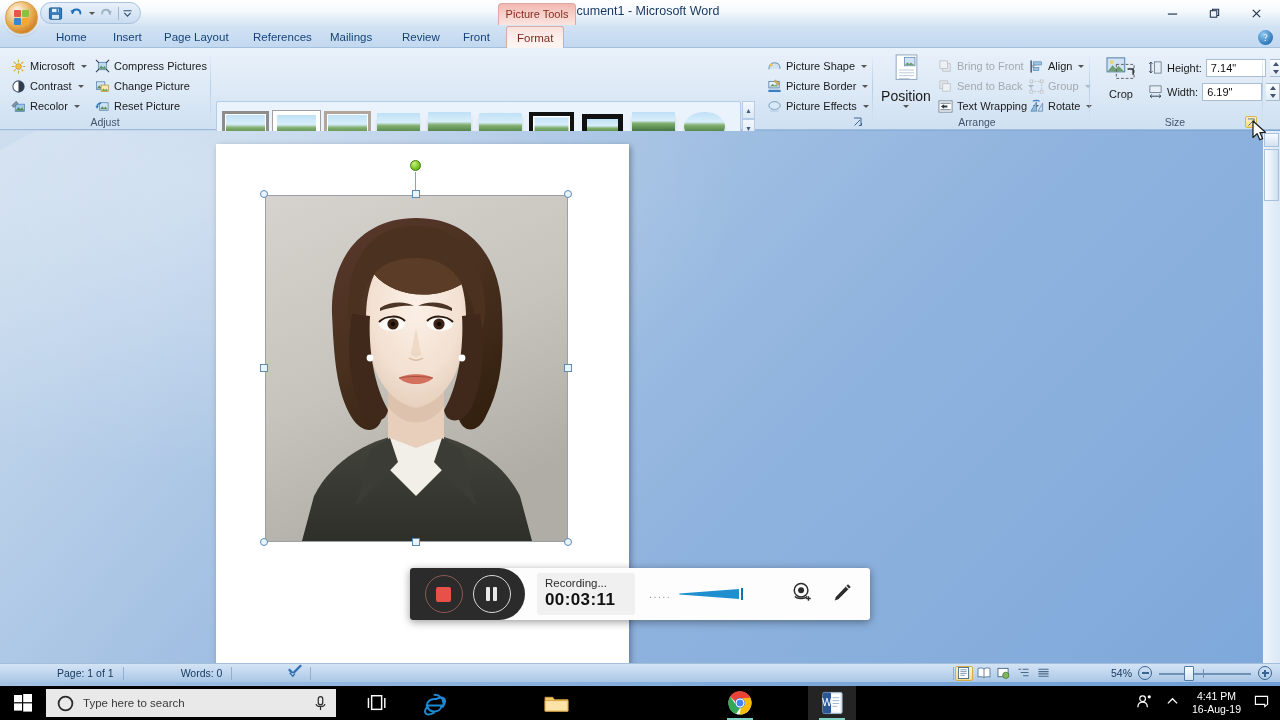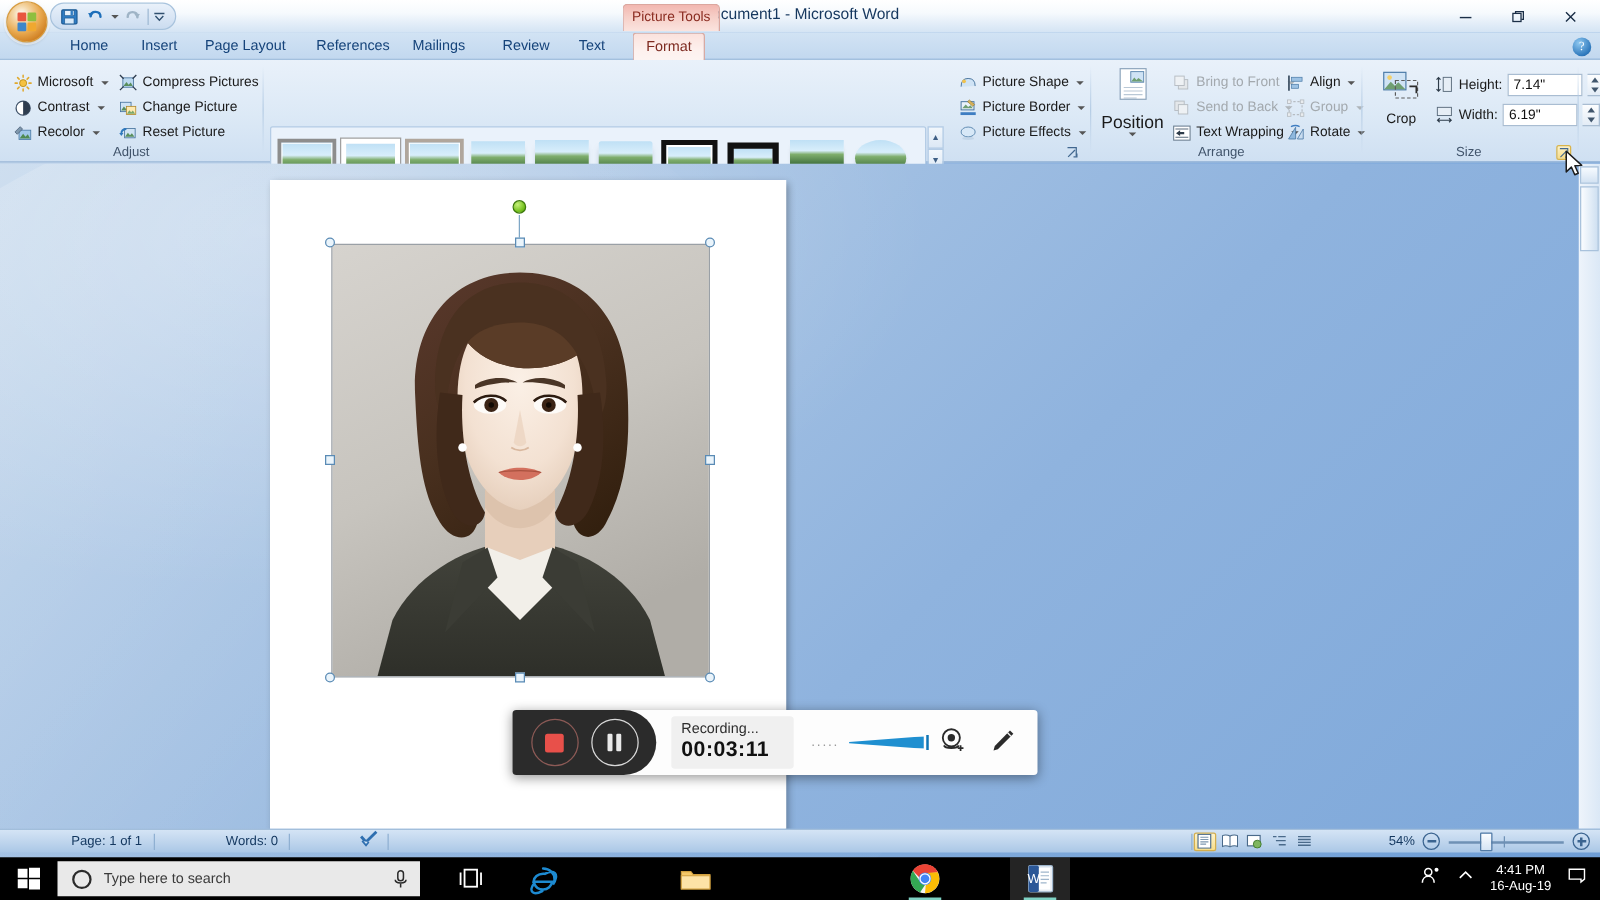--- a/index.html
+++ b/index.html
@@ -183,21 +183,21 @@
   .sel-handle.circle { border-radius:50%; }
   .rot-handle {
     position:absolute; width:11px; height:11px; border-radius:50%;
     background: radial-gradient(circle at 34% 30%, #c6f07a, #79c422 60%, #4f9410);
     border:1px solid #3e7a0c;
   }
   .rot-stem { position:absolute; width:1px; background:#7fa7c6; }
 
   
   .rec-bar {
-    position:absolute; left:410px; top:568px; width:420px; height:52px;
+    position:absolute; left:410px; top:568px; width:460px; height:52px;
     background:#fdfdfd; border-radius:3px; box-shadow:0 2px 9px rgba(0,0,0,.40);
     display:flex; align-items:center;
   }
   .rec-left {
     width:115px; height:52px; background:#2b2b2b;
     border-top-left-radius:3px; border-bottom-left-radius:3px;
     border-top-right-radius:26px; border-bottom-right-radius:26px;
     display:flex; align-items:center; justify-content:center; gap:10px;
   }
   .rec-stop {
@@ -342,21 +342,21 @@
     </div>
   </div>
 
   <div class="tabstrip">
     <div class="tab" style="left:46px">Home</div>
     <div class="tab" style="left:103px">Insert</div>
     <div class="tab" style="left:154px">Page Layout</div>
     <div class="tab" style="left:243px">References</div>
     <div class="tab" style="left:320px">Mailings</div>
     <div class="tab" style="left:392px">Review</div>
-    <div class="tab" style="left:453px">Text</div>
+    <div class="tab" style="left:453px">Front</div>
     <div class="tab active" style="left:506px">Format</div>
     <div class="help-circle">?</div>
   </div>
 
   <div class="ribbon">
 
     <div class="rgroup" style="left:0; width:210px">
       <div style="position:absolute; left:8px; top:8px;">
         <div class="rbtn-sm">
           <span class="ico">

